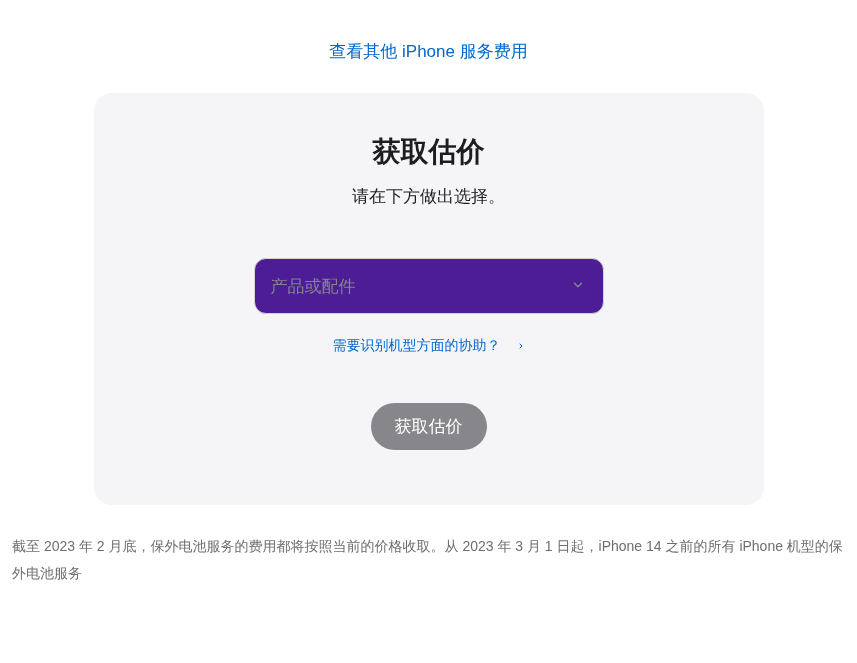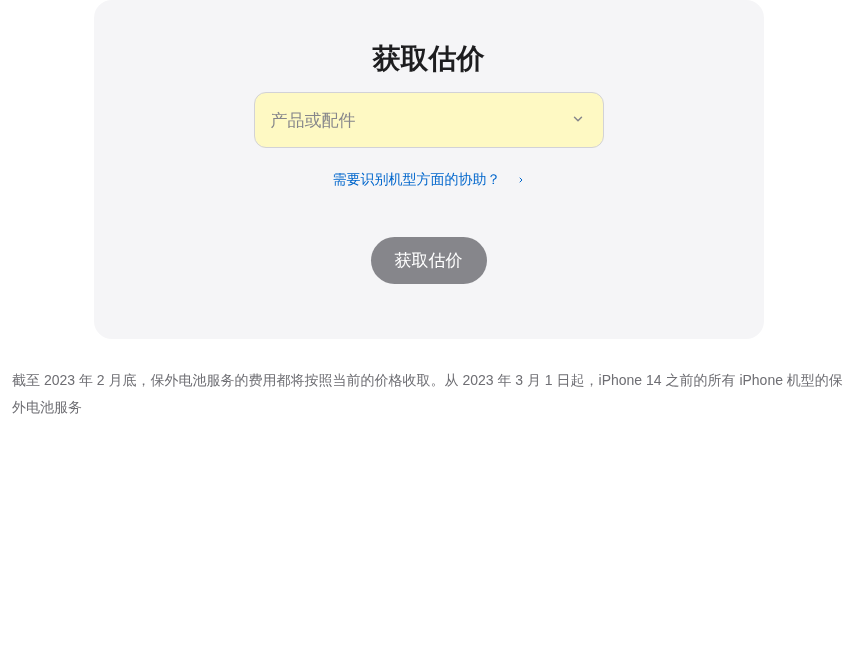--- a/index.html
+++ b/index.html
@@ -51,21 +51,21 @@
       margin-bottom: 50px;
     }
     .select-wrap {
       position: relative;
       width: 350px;
       margin: 0 auto 22px auto;
     }
     .select-box {
       width: 100%;
       height: 56px;
-      background: #fef9c3;
+      background: #4c1d95;
       border: 1px solid #d2d2d7;
       border-radius: 12px;
       padding: 0 40px 0 16px;
       font-size: 17px;
       color: #86868b;
       text-align: left;
       cursor: pointer;
       display: flex;
       align-items: center;
       position: relative;
@@ -117,23 +117,27 @@
       color: #6e6e73;
     }
     .footer-notes p {
       margin-bottom: 16px;
     }
   </style>
 </head>
 <body>
 
 <div class="container">
+  <div class="top-link">
+    <a>查看其他 iPhone 服务费用</a>
+  </div>
 
   <div class="card">
     <h2 class="card-title">获取估价</h2>
+    <p class="card-subtext">请在下方做出选择。</p>
 
     <div class="select-wrap">
       <div class="select-box">
         <span>产品或配件</span>
         <span class="chevron">
           <svg width="14" height="14" viewBox="0 0 24 24" fill="none" stroke="#86868b" stroke-width="2.5" stroke-linecap="round" stroke-linejoin="round">
               <polyline points="6 9 12 15 18 9"></polyline>
             </svg>
         </span>
       </div>

